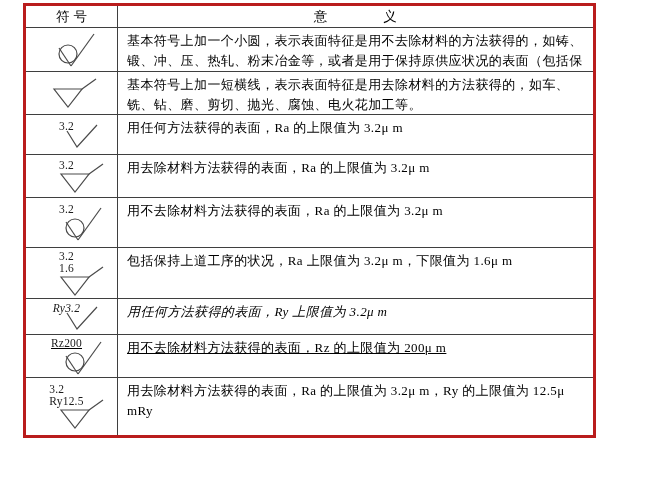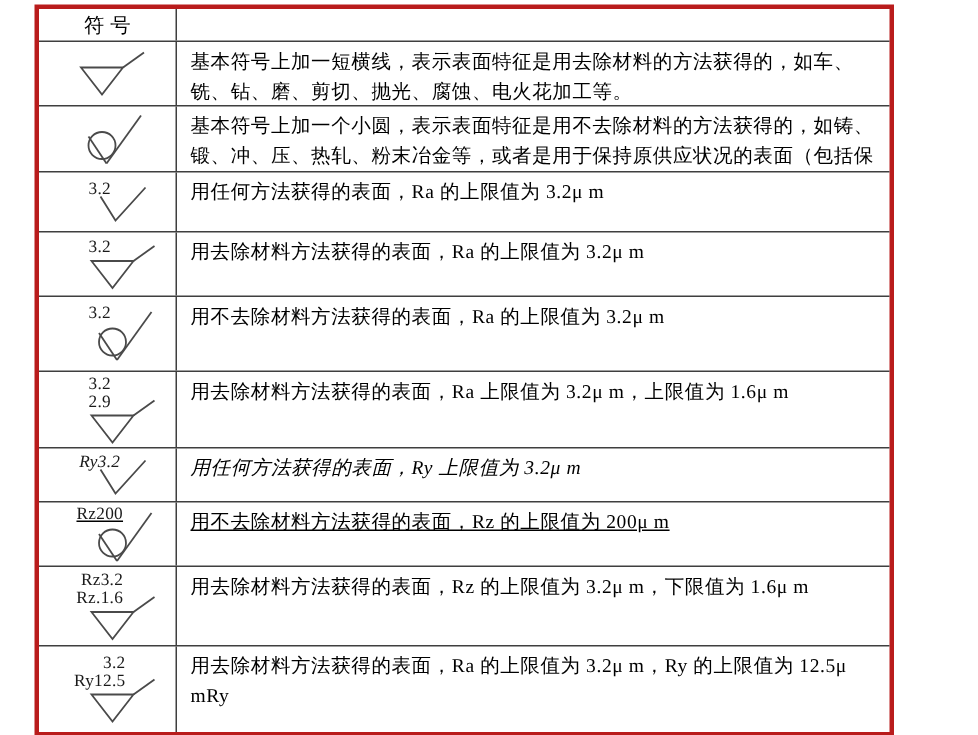--- a/index.html
+++ b/index.html
@@ -34,71 +34,72 @@
     overflow: hidden;
   }
 
   .header-row { height: 22px; }
   .header-row .sym-cell, .header-row .meaning-cell {
     display: flex; align-items: center; justify-content: center;
     font-size: 13.5px; padding: 0; line-height: 22px;
   }
   .header-row .sym-cell { letter-spacing: 4px; text-indent: 4px; }
 
-  .labels { display: flex; flex-direction: column; align-items: flex-end; transform: translateX(-5px); }
+  .labels { display: flex; flex-direction: column; align-items: flex-start; transform: translateX(-5px); }
   .sym-label {
     font-size: 11.5px; line-height: 12px; color: #1a1a1a;
     letter-spacing: 0.2px; white-space: nowrap;
   }
   .labels:not(:empty) + svg { margin-top: -9px; transform: translateX(7px); }
 
   .sym-svg { display: block; }
   .sym-svg * { vector-effect: non-scaling-stroke; }
 </style>
 </head>
 <body>
 
 <div class="page">
   <div class="rough-table">
 
     <div class="t-row header-row">
       <div class="sym-cell">符号</div>
+      <div class="meaning-cell">意　　　　义</div>
     </div>
 
     <div>
-  <div class="t-row" style="height: 43px;">
-    <div class="sym-cell">
-      <div class="labels"></div>
-
-      <svg class="sym-svg" width="52" height="32" viewBox="0 0 52 32">
-        <polygon points="8,12 36,12 22,30" fill="none" stroke="#4a4a4a" stroke-width="1.2"></polygon>
-        <line x1="36" y1="12" x2="50" y2="2" stroke="#4a4a4a" stroke-width="1.2"></line>
-      </svg>
-
-    </div>
-    <div class="meaning-cell">
-      <span class="meaning-text">基本符号上加一短横线，表示表面特征是用去除材料的方法获得的，如车、铣、钻、磨、剪切、抛光、腐蚀、电火花加工等。</span>
-    </div>
-  </div>
-
   <div class="t-row" style="height: 44px;">
     <div class="sym-cell">
       <div class="labels"></div>
 
       <svg class="sym-svg" width="50" height="36" viewBox="0 0 50 36">
         <line x1="12" y1="16" x2="24" y2="34" stroke="#4a4a4a" stroke-width="1.2"></line>
         <line x1="24" y1="34" x2="47" y2="2" stroke="#4a4a4a" stroke-width="1.2"></line>
         <circle cx="21" cy="22" r="9" fill="none" stroke="#4a4a4a" stroke-width="1.2"></circle>
       </svg>
     </div>
     <div class="meaning-cell">
       <span class="meaning-text">基本符号上加一个小圆，表示表面特征是用不去除材料的方法获得的，如铸、锻、冲、压、热轧、粉末冶金等，或者是用于保持原供应状况的表面（包括保持上道工序的状况）</span>
     </div>
   </div>
 
+  <div class="t-row" style="height: 43px;">
+    <div class="sym-cell">
+      <div class="labels"></div>
+
+      <svg class="sym-svg" width="52" height="32" viewBox="0 0 52 32">
+        <polygon points="8,12 36,12 22,30" fill="none" stroke="#4a4a4a" stroke-width="1.2"></polygon>
+        <line x1="36" y1="12" x2="50" y2="2" stroke="#4a4a4a" stroke-width="1.2"></line>
+      </svg>
+
+    </div>
+    <div class="meaning-cell">
+      <span class="meaning-text">基本符号上加一短横线，表示表面特征是用去除材料的方法获得的，如车、铣、钻、磨、剪切、抛光、腐蚀、电火花加工等。</span>
+    </div>
+  </div>
+
   <div class="t-row" style="height: 40px;">
     <div class="sym-cell">
       <div class="labels">
               <div class="sym-label">3.2</div>
             </div>
 
       <svg class="sym-svg" width="44" height="26" viewBox="0 0 44 26">
         <polyline points="10,8 20,24 40,2" fill="none" stroke="#4a4a4a" stroke-width="1.2"></polyline>
       </svg>
 
@@ -139,31 +140,31 @@
     </div>
     <div class="meaning-cell">
       <span class="meaning-text">用不去除材料方法获得的表面，Ra 的上限值为 3.2μ m</span>
     </div>
   </div>
 
   <div class="t-row" style="height: 51px;">
     <div class="sym-cell">
       <div class="labels">
               <div class="sym-label">3.2</div>
-              <div class="sym-label">2.9</div>
-            </div>
-
-      <svg class="sym-svg" width="52" height="32" viewBox="0 0 52 32">
-        <polygon points="8,12 36,12 22,30" fill="none" stroke="#4a4a4a" stroke-width="1.2"></polygon>
-        <line x1="36" y1="12" x2="50" y2="2" stroke="#4a4a4a" stroke-width="1.2"></line>
-      </svg>
-
-    </div>
-    <div class="meaning-cell">
-      <span class="meaning-text">用去除材料方法获得的表面，Ra 上限值为 3.2μ m，上限值为 1.6μ m</span>
+              <div class="sym-label">1.6</div>
+            </div>
+
+      <svg class="sym-svg" width="52" height="32" viewBox="0 0 52 32">
+        <polygon points="8,12 36,12 22,30" fill="none" stroke="#4a4a4a" stroke-width="1.2"></polygon>
+        <line x1="36" y1="12" x2="50" y2="2" stroke="#4a4a4a" stroke-width="1.2"></line>
+      </svg>
+
+    </div>
+    <div class="meaning-cell">
+      <span class="meaning-text">包括保持上道工序的状况，Ra 上限值为 3.2μ m，下限值为 1.6μ m</span>
     </div>
   </div>
 
   <div class="t-row" style="height: 36px; font-style: italic;">
     <div class="sym-cell">
       <div class="labels">
               <div class="sym-label">Ry3.2</div>
             </div>
 
       <svg class="sym-svg" width="44" height="26" viewBox="0 0 44 26">
@@ -186,37 +187,20 @@
         <line x1="12" y1="16" x2="24" y2="34" stroke="#4a4a4a" stroke-width="1.2"></line>
         <line x1="24" y1="34" x2="47" y2="2" stroke="#4a4a4a" stroke-width="1.2"></line>
         <circle cx="21" cy="22" r="9" fill="none" stroke="#4a4a4a" stroke-width="1.2"></circle>
       </svg>
     </div>
     <div class="meaning-cell">
       <span class="meaning-text">用不去除材料方法获得的表面，Rz 的上限值为 200μ m</span>
     </div>
   </div>
 
-  <div class="t-row" style="height: 53px;">
-    <div class="sym-cell">
-      <div class="labels">
-              <div class="sym-label">Rz3.2</div>
-              <div class="sym-label">Rz.1.6</div>
-            </div>
-
-      <svg class="sym-svg" width="52" height="32" viewBox="0 0 52 32">
-        <polygon points="8,12 36,12 22,30" fill="none" stroke="#4a4a4a" stroke-width="1.2"></polygon>
-        <line x1="36" y1="12" x2="50" y2="2" stroke="#4a4a4a" stroke-width="1.2"></line>
-      </svg>
-
-    </div>
-    <div class="meaning-cell">
-      <span class="meaning-text">用去除材料方法获得的表面，Rz 的上限值为 3.2μ m，下限值为 1.6μ m</span>
-    </div>
-  </div>
 
   <div class="t-row" style="height: 57px;">
     <div class="sym-cell">
       <div class="labels">
               <div class="sym-label">3.2</div>
               <div class="sym-label">Ry12.5</div>
             </div>
 
       <svg class="sym-svg" width="52" height="32" viewBox="0 0 52 32">
         <polygon points="8,12 36,12 22,30" fill="none" stroke="#4a4a4a" stroke-width="1.2"></polygon>

